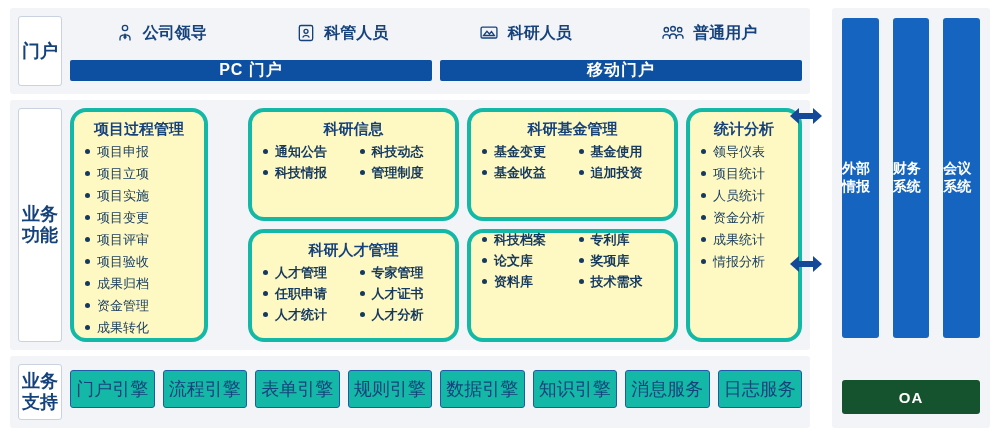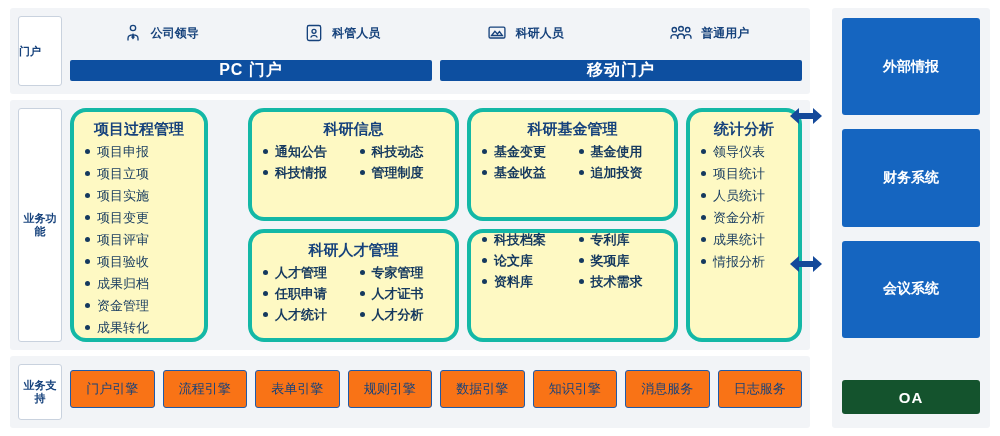--- a/index.html
+++ b/index.html
@@ -13,33 +13,33 @@
   .page{position:relative;width:1000px;height:436px;}
 
   
   .left{position:absolute;left:10px;top:8px;width:800px;height:420px;}
 
   .band{position:relative;background:#f2f4f7;border-radius:3px;}
 
   .side-label{
     position:absolute;left:8px;top:8px;bottom:8px;width:42px;
     background:#ffffff;border:1px solid #c9d2de;border-radius:3px;
-    display:flex;align-items:center;justify-content:flex-start;
-    color:#16427c;font-weight:bold;font-size:11px;line-height:1.15;
+    display:flex;align-items:center;justify-content:center;
+    color:#16427c;font-weight:bold;font-size:18px;line-height:1.15;
     text-align:center;
   }
   .side-label span{display:block;}
 
   
   #portal-band{position:absolute;left:0;top:0;width:800px;height:86px;}
   .roles{
     position:absolute;left:60px;top:6px;right:8px;height:38px;
     display:flex;align-items:center;justify-content:space-around;
   }
-  .role{display:flex;align-items:center;gap:8px;color:#16427c;font-size:12px;font-weight:bold;}
+  .role{display:flex;align-items:center;gap:8px;color:#16427c;font-size:16px;font-weight:bold;}
   .role svg{display:block;}
   .portal-bars{
     position:absolute;left:60px;top:46px;right:8px;height:32px;
     display:flex;gap:8px;align-items:center;
   }
   .portal-bar{
     flex:1;background:#0d4fa0;color:#fff;border-radius:2px;
     display:flex;align-items:center;justify-content:center;
     font-size:16px;font-weight:bold;letter-spacing:1px;
   }
@@ -77,30 +77,30 @@
   .two-col ul{flex:1;}
   .two-col ul.bul li{margin-bottom:8px;font-weight:bold;}
 
   
   #support-band{position:absolute;left:0;top:348px;width:800px;height:72px;}
   .support-area{
     position:absolute;left:60px;top:14px;right:8px;height:38px;
     display:flex;gap:8px;
   }
   .chip{
-    flex:1;background:#f97316;border:1px solid #1f5aa8;border-radius:3px;
-    display:flex;align-items:center;justify-content:center;
-    font-size:13px;color:#16427c;
+    flex:1;background:#14b8a6;border:1px solid #1f5aa8;border-radius:3px;
+    display:flex;align-items:center;justify-content:center;
+    font-size:18px;color:#16427c;
   }
 
   
   .right{position:absolute;left:832px;top:8px;width:158px;height:420px;
     background:#f2f4f7;border-radius:3px;}
   .ext-list{position:absolute;left:10px;top:10px;right:10px;height:320px;
-    display:flex;flex-direction:column;gap:14px;}
+    display:flex;flex-direction:row;gap:14px;}
   .ext{
     flex:1;background:#1565c0;color:#fff;border-radius:3px;
     display:flex;align-items:center;justify-content:center;
     font-size:14px;font-weight:bold;
   }
   .oa{
     position:absolute;left:10px;right:10px;bottom:14px;height:34px;
     background:#14532d;color:#fff;border-radius:3px;
     display:flex;align-items:center;justify-content:center;
     font-size:15px;font-weight:bold;letter-spacing:1px;

